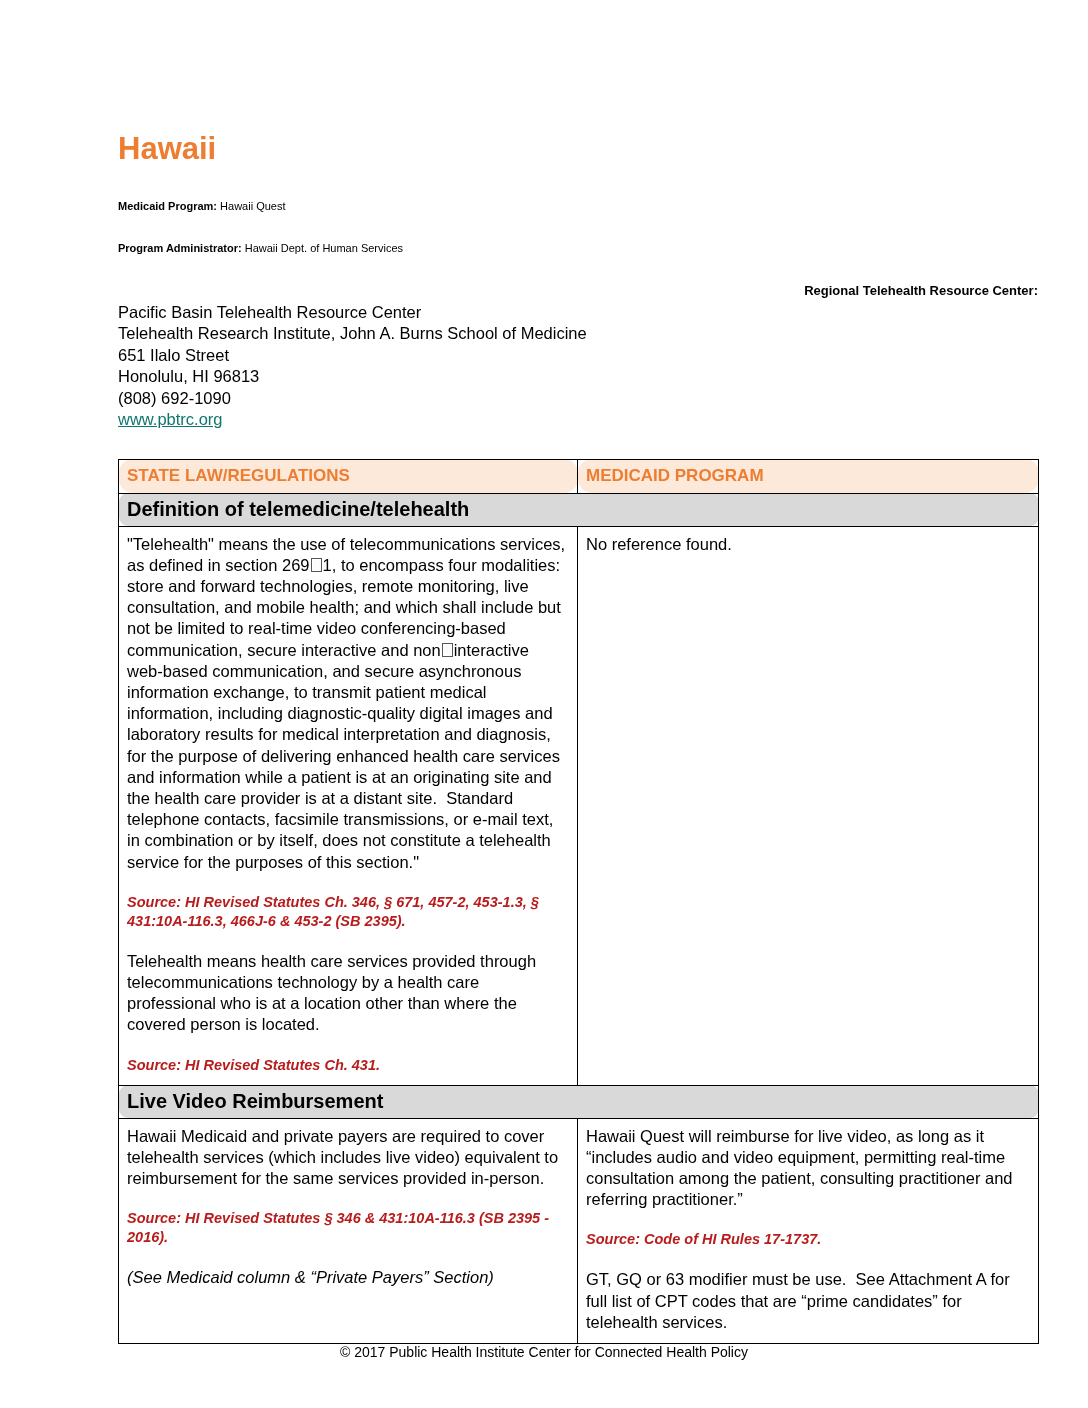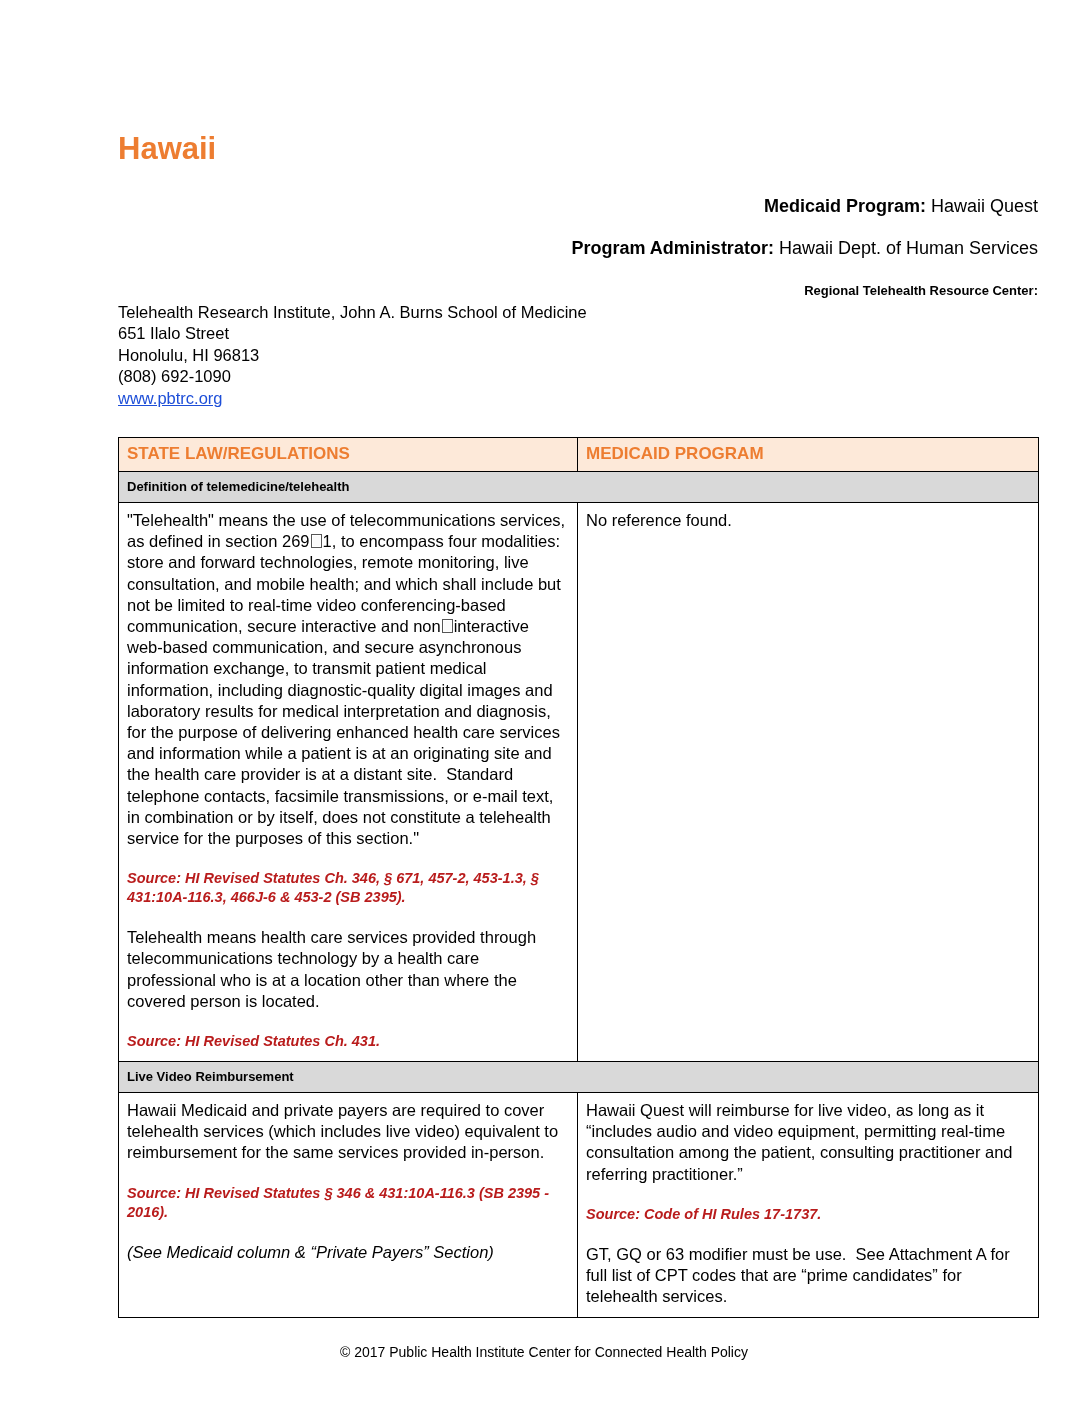--- a/index.html
+++ b/index.html
@@ -22,43 +22,42 @@
     padding-top: 131px;
   }
   .doc-title {
     font-size: 31px;
     font-weight: bold;
     color: #ED7D31;
     margin: 0 0 29px 0;
     line-height: 36px;
   }
   .info-line {
-    font-size: 18px;
+    font-size: 11px;
     line-height: 20px;
     margin-bottom: 22px;
     white-space: pre-wrap;
-    text-align: right;
   }
   .info-label { font-weight: bold; }
   .rtrc-block { margin-bottom: 0; }
   .rtrc-heading {
     font-size: 13px;
     font-weight: bold;
     line-height: 21.5px;
     text-align: right;
   }
   .rtrc-line {
     font-size: 16.5px;
     line-height: 21.5px;
   }
   .rtrc-link {
     display: inline-block;
     font-size: 16.5px;
     line-height: 21.5px;
-    color: #1d4ed8;
+    color: #0f766e;
     text-decoration: underline;
     cursor: pointer;
   }
   table.policy-table {
     width: 920px;
     border-collapse: collapse;
     margin-top: 28px;
     table-layout: fixed;
   }
   table.policy-table th,
@@ -66,28 +65,30 @@
     border: 1.5px solid #000000;
   }
   th.col-header {
     background: #FDE9D9;
     color: #ED7D31;
     font-size: 17px;
     font-weight: bold;
     text-align: left;
     padding: 6px 8px 7px 8px;
     height: 34px;
+    border-radius: 14px;
   }
   td.section-header {
     background: #D9D9D9;
     color: #000000;
-    font-size: 13px;
+    font-size: 20px;
     font-weight: bold;
     padding: 4px 8px 5px 8px;
     height: 31px;
+    border-radius: 9px;
   }
   td.cell {
     vertical-align: top;
     padding: 7px 9px 10px 8px;
     font-size: 16.5px;
     line-height: 21.2px;
     background: #ffffff;
   }
   .cell p {
     margin: 0 0 20px 0;
@@ -130,20 +131,21 @@
   <div class="content">
 
     <h1 class="doc-title">Hawaii</h1>
 
     <div class="info-line"><span class="info-label">Medicaid Program:</span><span> </span><span>Hawaii Quest</span></div>
 
     <div class="info-line"><span class="info-label">Program Administrator:</span><span> </span><span>Hawaii Dept. of Human Services</span></div>
 
     <div class="rtrc-block">
       <div class="rtrc-heading">Regional Telehealth Resource Center:</div>
+      <div class="rtrc-line">Pacific Basin Telehealth Resource Center</div>
       <div class="rtrc-line">Telehealth Research Institute, John A. Burns School of Medicine</div>
       <div class="rtrc-line">651 Ilalo Street</div>
       <div class="rtrc-line">Honolulu, HI 96813</div>
       <div class="rtrc-line">(808) 692-1090</div>
       <a class="rtrc-link">www.pbtrc.org</a>
     </div>
 
     <table class="policy-table">
       <colgroup>
         <col style="width: 459px;">

